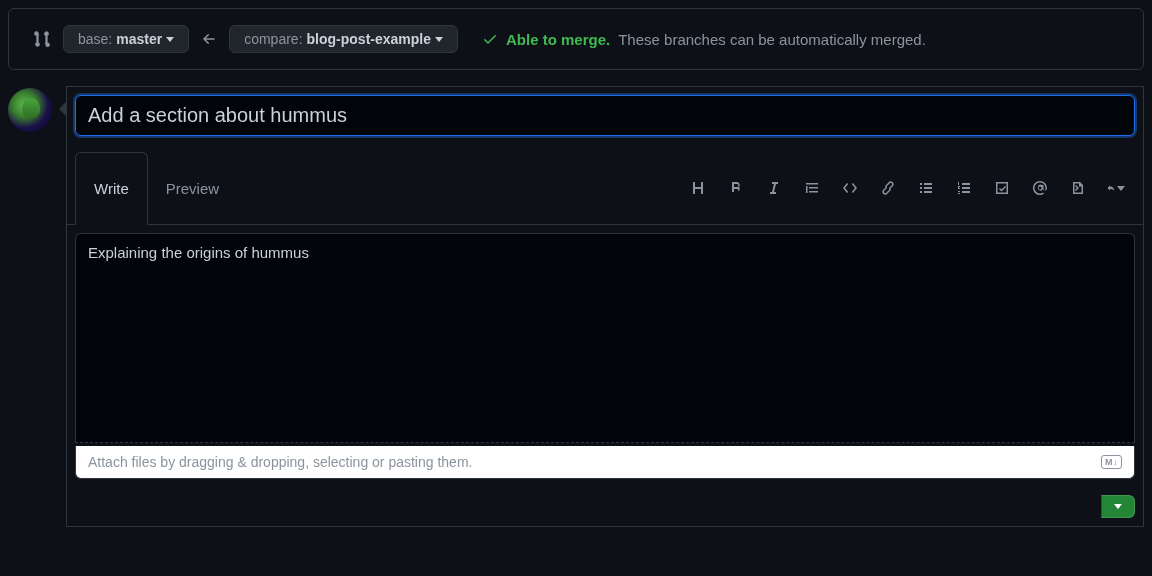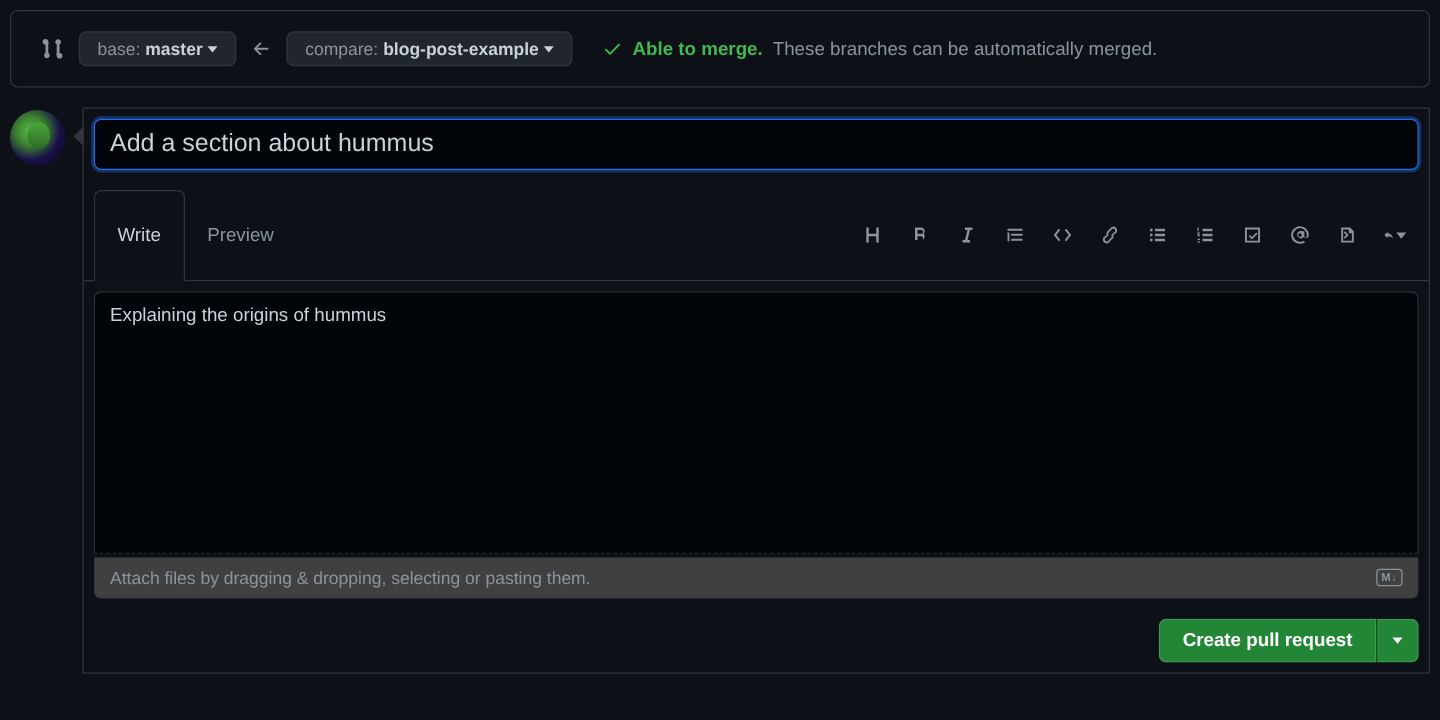--- a/index.html
+++ b/index.html
@@ -122,21 +122,21 @@
     border: 1px solid #30363d;
     border-bottom: 1px dashed #30363d;
     border-radius: 6px 6px 0 0;
     color: #c9d1d9;
     font-size: 15px;
     padding: 10px 12px;
     resize: none;
     font-family: inherit;
   }
   .attach-row {
-    background: #404040;
+    background: #ffffff;
     border: 1px solid #30363d;
     border-top: none;
     border-radius: 0 0 6px 6px;
     padding: 8px 12px;
     color: #8b949e;
     font-size: 14px;
     display: flex;
     align-items: center;
   }
   .md-badge {
@@ -291,19 +291,18 @@
       </div>
     </div>
     <div class="body-wrap">
       <textarea class="body-text" style="">Explaining the origins of hummus</textarea>
       <div class="attach-row">
         <span>Attach files by dragging &amp; dropping, selecting or pasting them.</span>
         <span class="md-badge">M↓</span>
       </div>
     </div>
     <div class="actions">
-      <button class="btn-primary">Create pull request</button>
       <button class="btn-drop">
           <span class="caret"></span>
         </button>
     </div>
   </div>
 </div>
 
 </body></html>

